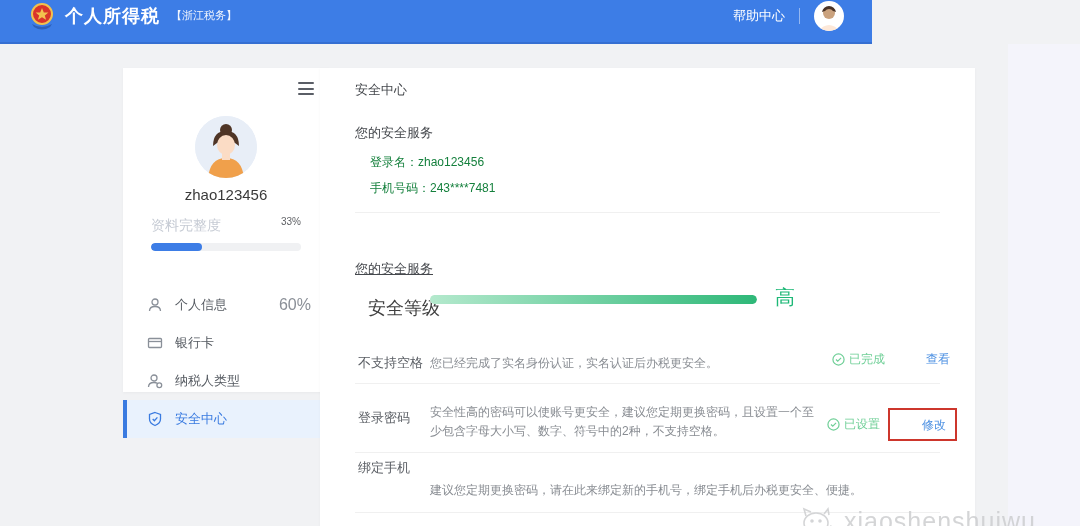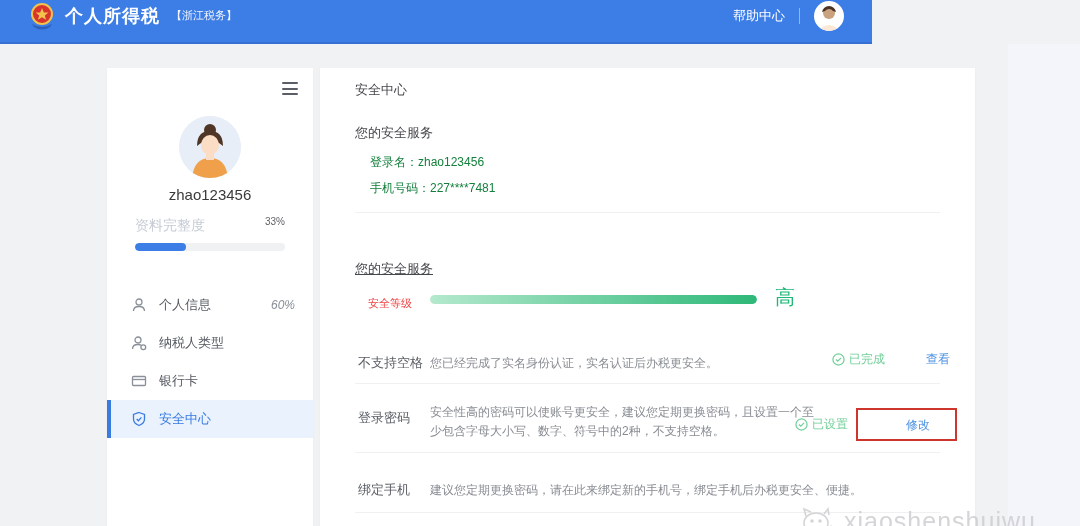--- a/index.html
+++ b/index.html
@@ -16,56 +16,56 @@
   .header-right { display:flex; align-items:center; gap:14px; }
   .help-link { color:#ffffff; font-size:13px; cursor:pointer; text-decoration:none; }
   .header-sep { width:1px; height:16px; background:rgba(255,255,255,0.45); }
   .header-avatar { width:30px; height:30px; border-radius:50%; background:#ffffff; overflow:hidden; cursor:pointer; display:flex; align-items:flex-end; justify-content:center; }
 
   
   .page-bg { position:absolute; top:44px; left:0; width:1080px; height:482px; background:#f1f2f4; }
   .right-strip { position:absolute; top:0; right:0; width:72px; height:482px; background:#f4f4fb; }
 
   
-  .sidebar-card { position:absolute; left:107px; top:24px; width:206px; height:458px; background:#ffffff; box-shadow:0 1px 3px rgba(0,0,0,0.04); }
+  .sidebar-card { position:absolute; left:123px; top:24px; width:206px; height:324px; background:#ffffff; box-shadow:0 1px 3px rgba(0,0,0,0.04); }
   .collapse-btn { position:absolute; top:14px; right:15px; width:16px; height:13px; cursor:pointer; display:flex; flex-direction:column; justify-content:space-between; }
   .collapse-btn i { display:block; height:2px; background:#5a5e66; border-radius:1px; }
   .avatar-big { position:absolute; top:48px; left:50%; transform:translateX(-50%); width:62px; height:62px; border-radius:50%; background:#e8eef7; overflow:hidden; }
   .username { position:absolute; top:118px; width:100%; text-align:center; font-size:15px; color:#3a3a3a; }
   .profile-progress { position:absolute; top:148px; left:28px; right:28px; }
   .pp-label { font-size:14px; color:#c6cbd4; }
   .pp-pct { font-size:10px; color:#606266; float:right; }
   .pp-track { margin-top:8px; height:8px; background:#f0f1f3; border-radius:4px; overflow:hidden; }
   .pp-fill { height:8px; background:#3d7de6; border-radius:4px; width:0; }
   .menu { position:absolute; top:218px; left:0; width:100%; }
   .menu-item { height:38px; display:flex; align-items:center; padding-left:20px; cursor:pointer; color:#555a61; font-size:13px; border-left:4px solid transparent; position:relative; }
   .menu-item .mi-icon { width:16px; height:16px; margin-right:12px; color:#8a9099; display:inline-flex; }
-  .menu-item .mi-badge { position:absolute; right:18px; font-size:12px; color:#8a8f97;font-style:italic; }
+  .menu-item .mi-badge { position:absolute; right:18px; font-size:16px; color:#8a8f97; }
   .menu-item.active { background:#e9f2fd; border-left:4px solid #3a7be0; color:#3a7be0; }
   .menu-item.active .mi-icon { color:#3a7be0; }
 
   
   .main-card { position:absolute; left:320px; top:24px; width:655px; height:458px; background:#ffffff; box-shadow:0 1px 3px rgba(0,0,0,0.04); }
   .page-title { position:absolute; left:35px; top:13px; font-size:13px; color:#45484d; font-weight:normal; }
   .sec-title { position:absolute; left:35px; font-size:13px; color:#45484d; font-weight:normal; }
   .info-line { position:absolute; left:50px; font-size:12px; color:#15803d; }
   .divider { position:absolute; left:35px; width:585px; height:1px; background:#f0f0f0; }
 
-  .lvl-label { position:absolute; left:48px; top:228px; font-size:11px; color:#ef4444; }
+  .lvl-label { position:absolute; left:48px; top:228px; font-size:18px; color:#404040; }
   .lvl-track { position:absolute; left:110px; top:227px; width:327px; height:9px; border-radius:5px; background:#eef5f0; overflow:hidden; }
   .lvl-fill { height:9px; border-radius:5px; background:linear-gradient(90deg,#b4e9cd,#2eb878); width:0; }
   .lvl-high { position:absolute; left:455px; top:216px; font-size:20px; color:#1eb877; font-weight:500; }
 
   .row-label { position:absolute; left:38px; font-size:13px; color:#5a5e64; }
   .row-desc { position:absolute; left:110px; font-size:12px; color:#888c92; line-height:19px; }
   .row-right { position:absolute; display:flex; align-items:center; }
   .status { display:inline-flex; align-items:center; gap:4px; font-size:12px; color:#6fcf97; }
   .status svg { display:block; }
   .action-link { font-size:12px; color:#4a8fe2; cursor:pointer; text-decoration:none;margin-left:23px; }
-  .red-box { border:2px solid #cd362c; padding:5px 25px; margin-left:8px; display:inline-block; }
+  .red-box { border:2px solid #cd362c; padding:5px 9px; margin-left:8px; display:inline-block; }
   .gap18 { width:18px; }
 
   
   .wm { position:absolute; left:800px; top:462px; display:flex; align-items:center; gap:6px; color:#cdced0; font-size:25px; letter-spacing:1px; pointer-events:none; opacity:0.85; }
 </style>
 </head>
 <body>
 
 <div class="screen">
 
@@ -133,57 +133,57 @@
               <circle cx="8" cy="5" r="3"></circle>
                 <path d="M2.5 14 Q2.5 9.5 8 9.5 Q13.5 9.5 13.5 14"></path>
             </svg>
           </span>
           <span>个人信息</span>
           <span class="mi-badge">60%</span>
         </div>
         <div class="menu-item">
           <span class="mi-icon">
             <svg width="16" height="16" viewBox="0 0 16 16" fill="none" stroke="currentColor" stroke-width="1.3">
+              <rect x="1.5" y="3.5" width="13" height="9" rx="1"></rect>
+                <line x1="1.5" y1="6.5" x2="14.5" y2="6.5"></line>
+            </svg>
+          </span>
+          <span>银行卡</span>
+          <span class="mi-badge"></span>
+        </div>
+        <div class="menu-item">
+          <span class="mi-icon">
+            <svg width="16" height="16" viewBox="0 0 16 16" fill="none" stroke="currentColor" stroke-width="1.3">
               <circle cx="7" cy="5" r="3"></circle>
                 <path d="M1.5 14 Q1.5 9.5 7 9.5 Q9 9.5 10.3 10.3"></path>
                 <circle cx="12.3" cy="12.3" r="2.4"></circle>
             </svg>
           </span>
           <span>纳税人类型</span>
           <span class="mi-badge"></span>
         </div>
-        <div class="menu-item">
-          <span class="mi-icon">
-            <svg width="16" height="16" viewBox="0 0 16 16" fill="none" stroke="currentColor" stroke-width="1.3">
-              <rect x="1.5" y="3.5" width="13" height="9" rx="1"></rect>
-                <line x1="1.5" y1="6.5" x2="14.5" y2="6.5"></line>
-            </svg>
-          </span>
-          <span>银行卡</span>
-          <span class="mi-badge"></span>
-        </div>
         <div class="menu-item active">
           <span class="mi-icon">
             <svg width="16" height="16" viewBox="0 0 16 16" fill="none" stroke="currentColor" stroke-width="1.3">
               <path d="M8 1.5 L13.5 3.5 V8 Q13.5 12.5 8 14.5 Q2.5 12.5 2.5 8 V3.5 Z"></path>
                 <path d="M5.7 8 L7.4 9.7 L10.4 6.4"></path>
             </svg>
           </span>
           <span>安全中心</span>
           <span class="mi-badge"></span>
         </div>
       </nav>
     </aside>
 
     <main class="main-card">
       <h1 class="page-title">安全中心</h1>
 
       <h2 class="sec-title" style="top:56px;">您的安全服务</h2>
       <div class="info-line" style="top:86px;">登录名：zhao123456</div>
-      <div class="info-line" style="top:112px;">手机号码：227****7481</div>
+      <div class="info-line" style="top:112px;">手机号码：243****7481</div>
 
       <div class="divider" style="top:144px;"></div>
 
       <h2 class="sec-title" style="top:192px;text-decoration:underline;">您的安全服务</h2>
 
       <span class="lvl-label">安全等级</span>
       <div class="lvl-track">
         <div class="lvl-fill" style="width: 100%;"></div>
       </div>
       <span class="lvl-high">高</span>
@@ -214,21 +214,21 @@
             </svg>
           <span>已设置</span>
         </span>
         <span class="red-box">
           <a class="action-link">修改</a>
         </span>
       </div>
 
       <div class="divider" style="top:384px;"></div>
 
-      <span class="row-label" style="top:413px;">绑定手机</span>
+      <span class="row-label" style="top:391px;">绑定手机</span>
       <span class="row-desc" style="top:413px;">建议您定期更换密码，请在此来绑定新的手机号，绑定手机后办税更安全、便捷。</span>
 
       <div class="divider" style="top:444px;"></div>
     </main>
 
     <div class="wm">
       <svg width="38" height="30" viewBox="0 0 38 30" fill="none" stroke="#cdced0" stroke-width="1.6">
         <path d="M6 10 L4 3 L11 6"></path>
           <path d="M24 8 L28 3 L29 9"></path>
         <ellipse cx="16" cy="17" rx="12" ry="10"></ellipse>

